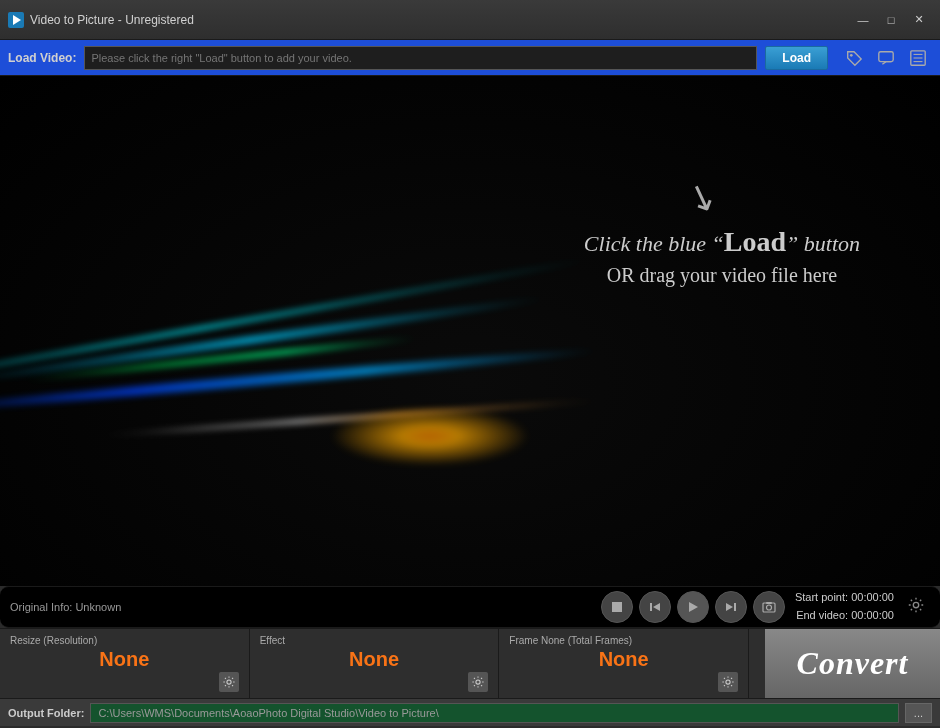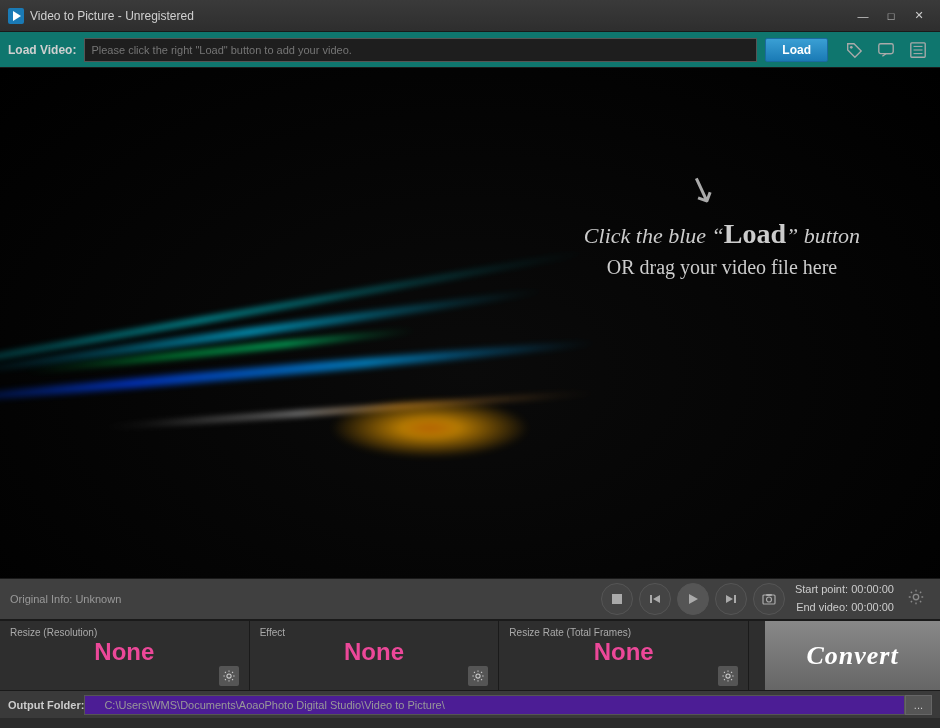--- a/index.html
+++ b/index.html
@@ -7,21 +7,21 @@
       width: 940px;
       height: 728px;
       background: #2b2b2b;
       font-family: 'Segoe UI', Arial, sans-serif;
       overflow: hidden;
       user-select: none;
     }
 
     
     #title-bar {
-      height: 32px;
+      height: 40px;
       background: linear-gradient(to bottom, #3a3a3a, #2e2e2e);
       display: flex;
       align-items: center;
       padding: 0 8px;
       border-bottom: 1px solid #1a1a1a;
     }
     #title-bar .app-icon {
       width: 16px;
       height: 16px;
       margin-right: 6px;
@@ -45,21 +45,21 @@
       font-size: 11px;
       cursor: pointer;
       display: flex;
       align-items: center;
       justify-content: center;
     }
 
     
     #load-bar {
       height: 36px;
-      background: #0f766e;
+      background: #1d4ed8;
       display: flex;
       align-items: center;
       padding: 0 8px;
       gap: 8px;
       border-bottom: 1px solid #1a1a1a;
     }
     #load-bar .load-label {
       color: #d0d0d0;
       font-size: 12px;
       font-weight: bold;
@@ -213,26 +213,27 @@
     #hint-text .hint-line2 {
       font-family: 'Georgia', serif;
       font-size: 20px;
       color: #ccc;
       margin-top: 6px;
     }
 
     
     #status-bar {
       height: 42px;
-      background: #404040;
+      background: #000000;
       display: flex;
       align-items: center;
       padding: 0 10px;
       border-top: 1px solid #1a1a1a;
       border-bottom: 1px solid #1a1a1a;
+      border-radius: 9px;
     }
     #status-bar .original-info {
       color: #999;
       font-size: 11px;
       flex: 1;
     }
     #status-bar .playback-controls {
       display: flex;
       gap: 6px;
       align-items: center;
@@ -287,22 +288,22 @@
       padding: 6px 10px;
       display: flex;
       flex-direction: column;
       justify-content: space-between;
     }
     .control-panel .panel-label {
       color: #aaa;
       font-size: 10px;
     }
     .control-panel .panel-value {
-      color: #ec4899;
-      font-size: 24px;
+      color: #f97316;
+      font-size: 20px;
       font-weight: bold;
       text-align: center;
     }
     .control-panel .panel-footer {
       display: flex;
       justify-content: flex-end;
     }
     .panel-gear {
       width: 20px;
       height: 20px;
@@ -315,52 +316,53 @@
       display: flex;
       align-items: center;
       justify-content: center;
     }
 
     #convert-btn {
       width: 175px;
       background: linear-gradient(to bottom, #888, #666);
       border: none;
       color: #fff;
-      font-size: 26px;
+      font-size: 32px;
       font-style: italic;
       font-family: 'Georgia', serif;
       font-weight: bold;
       cursor: pointer;
       letter-spacing: 1px;
       margin-left: 16px;
     }
 
     
     #output-bar {
       height: 28px;
       background: #3a3a3a;
       display: flex;
       align-items: center;
       padding: 0 8px;
+      gap: 6px;
       border-top: 1px solid #1a1a1a;
     }
     #output-bar .out-label {
       color: #ccc;
       font-size: 11px;
       font-weight: bold;
       white-space: nowrap;
     }
     #output-bar .out-path {
       flex: 1;
       height: 20px;
-      background: #4c1d95;
+      background: #14532d;
       border: 1px solid #555;
       color: #999;
       font-size: 11px;
-      padding: 0 19px;
+      padding: 0 7px;
       outline: none;
     }
     #output-bar .out-browse {
       height: 20px;
       padding: 0 8px;
       background: #555;
       border: 1px solid #666;
       color: #ccc;
       font-size: 11px;
       cursor: pointer;
@@ -502,21 +504,21 @@
       <button class="panel-gear">
         <svg width="14" height="14" viewBox="0 0 20 20" fill="none">
           <circle cx="10" cy="10" r="3" stroke="#ccc" stroke-width="1.5"></circle>
           <path d="M10 2v2M10 16v2M2 10h2M16 10h2M4.2 4.2l1.4 1.4M14.4 14.4l1.4 1.4M4.2 15.8l1.4-1.4M14.4 5.6l1.4-1.4" stroke="#ccc" stroke-width="1.5"></path>
         </svg>
       </button>
     </div>
   </div>
 
   <div class="control-panel">
-    <span class="panel-label">Resize Rate (Total Frames)</span>
+    <span class="panel-label">Frame None (Total Frames)</span>
     <span class="panel-value">None</span>
     <div class="panel-footer">
       <button class="panel-gear">
         <svg width="14" height="14" viewBox="0 0 20 20" fill="none">
           <circle cx="10" cy="10" r="3" stroke="#ccc" stroke-width="1.5"></circle>
           <path d="M10 2v2M10 16v2M2 10h2M16 10h2M4.2 4.2l1.4 1.4M14.4 14.4l1.4 1.4M4.2 15.8l1.4-1.4M14.4 5.6l1.4-1.4" stroke="#ccc" stroke-width="1.5"></path>
         </svg>
       </button>
     </div>
   </div>

